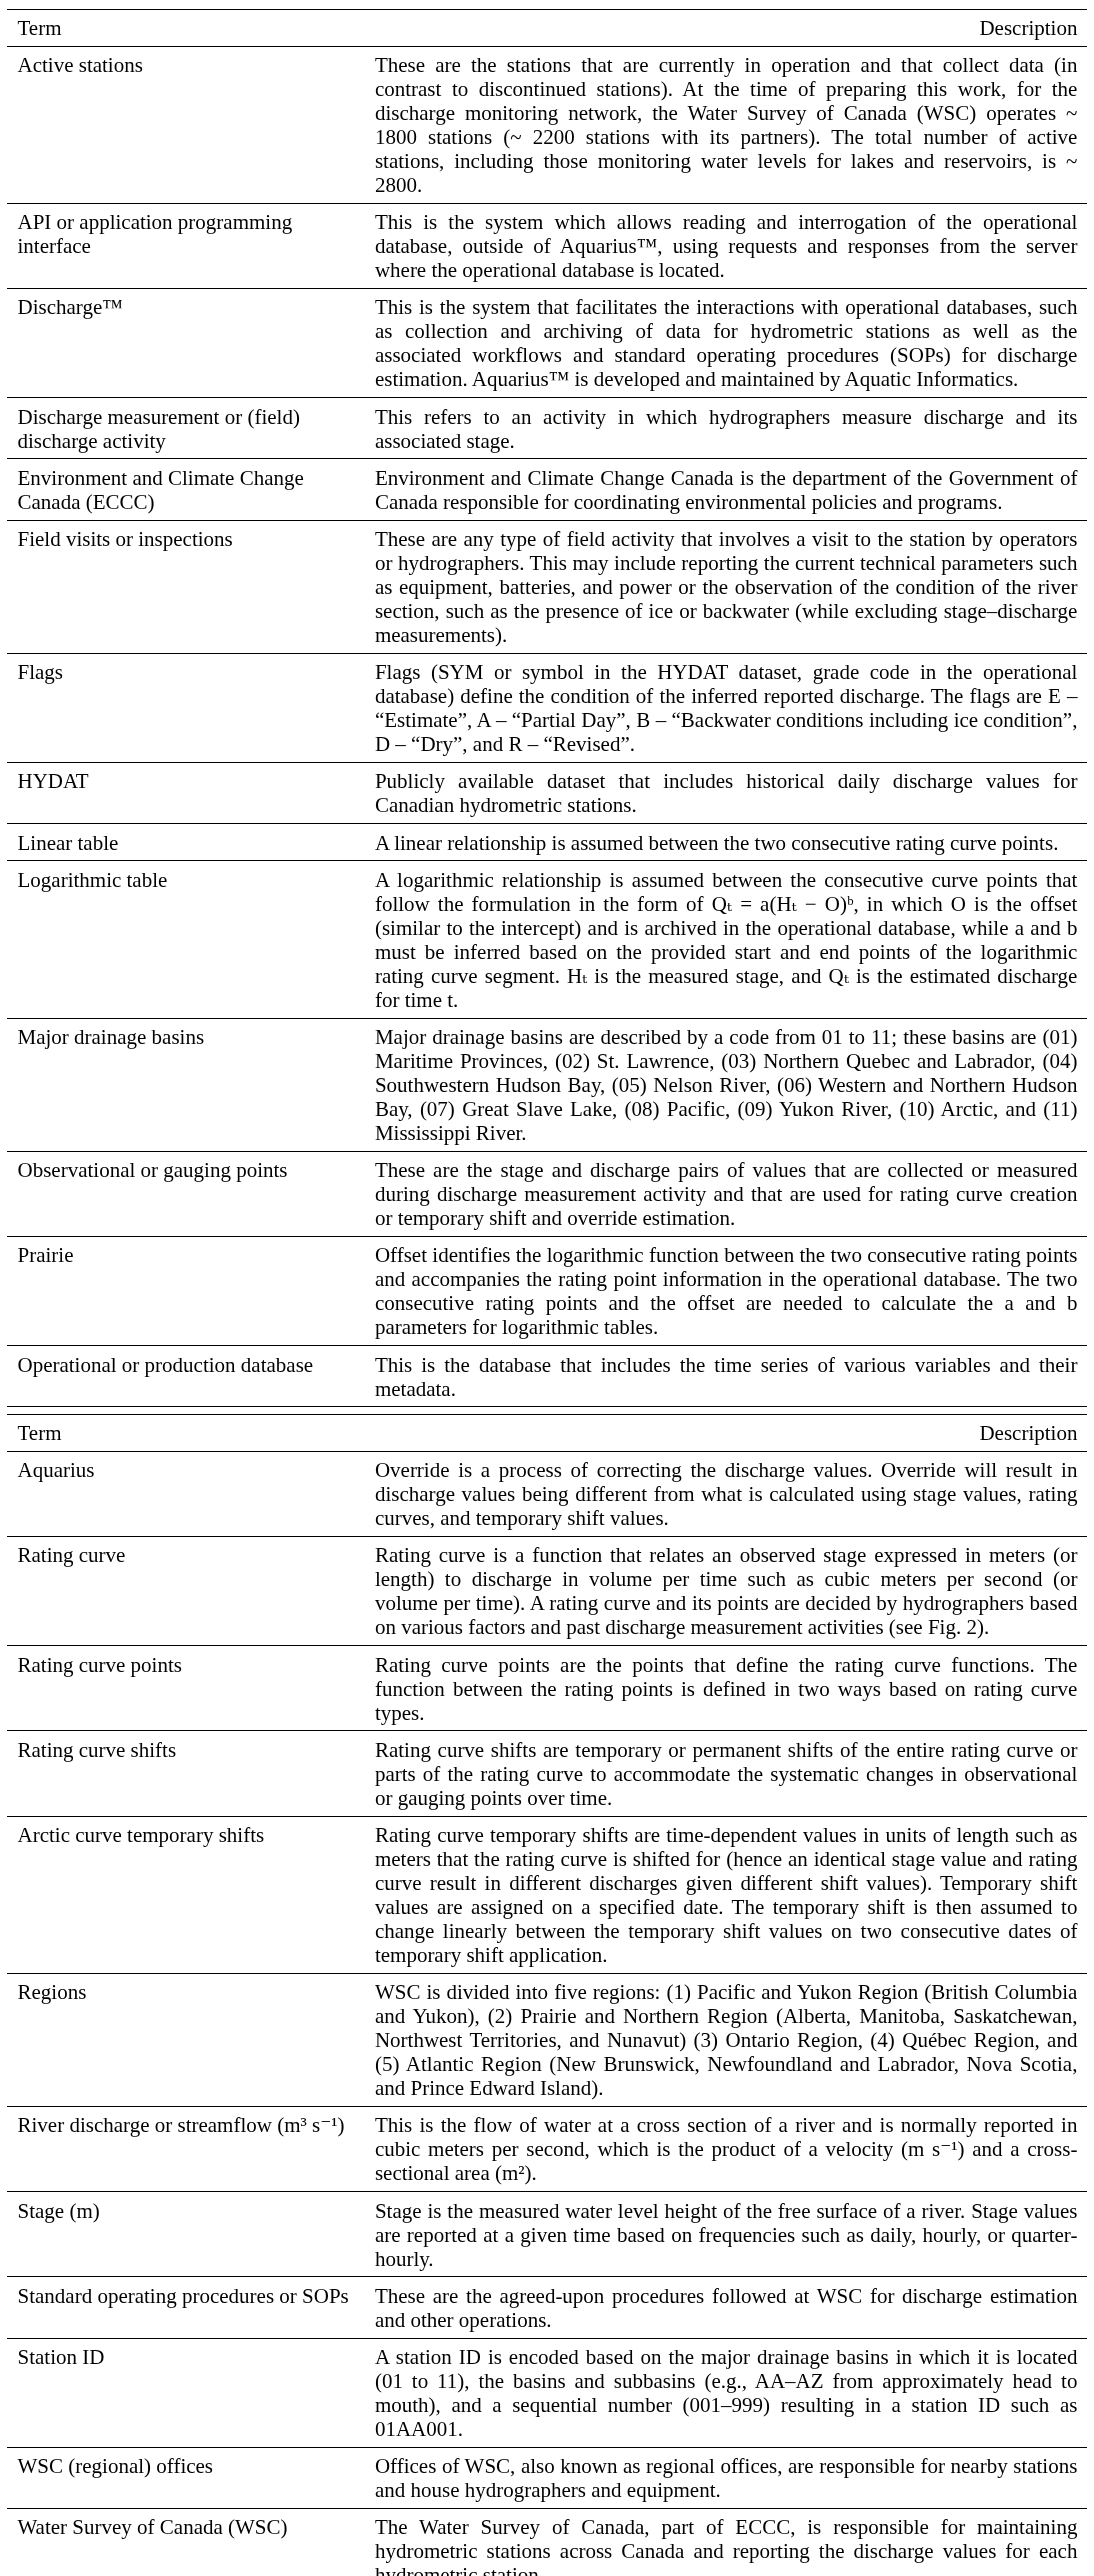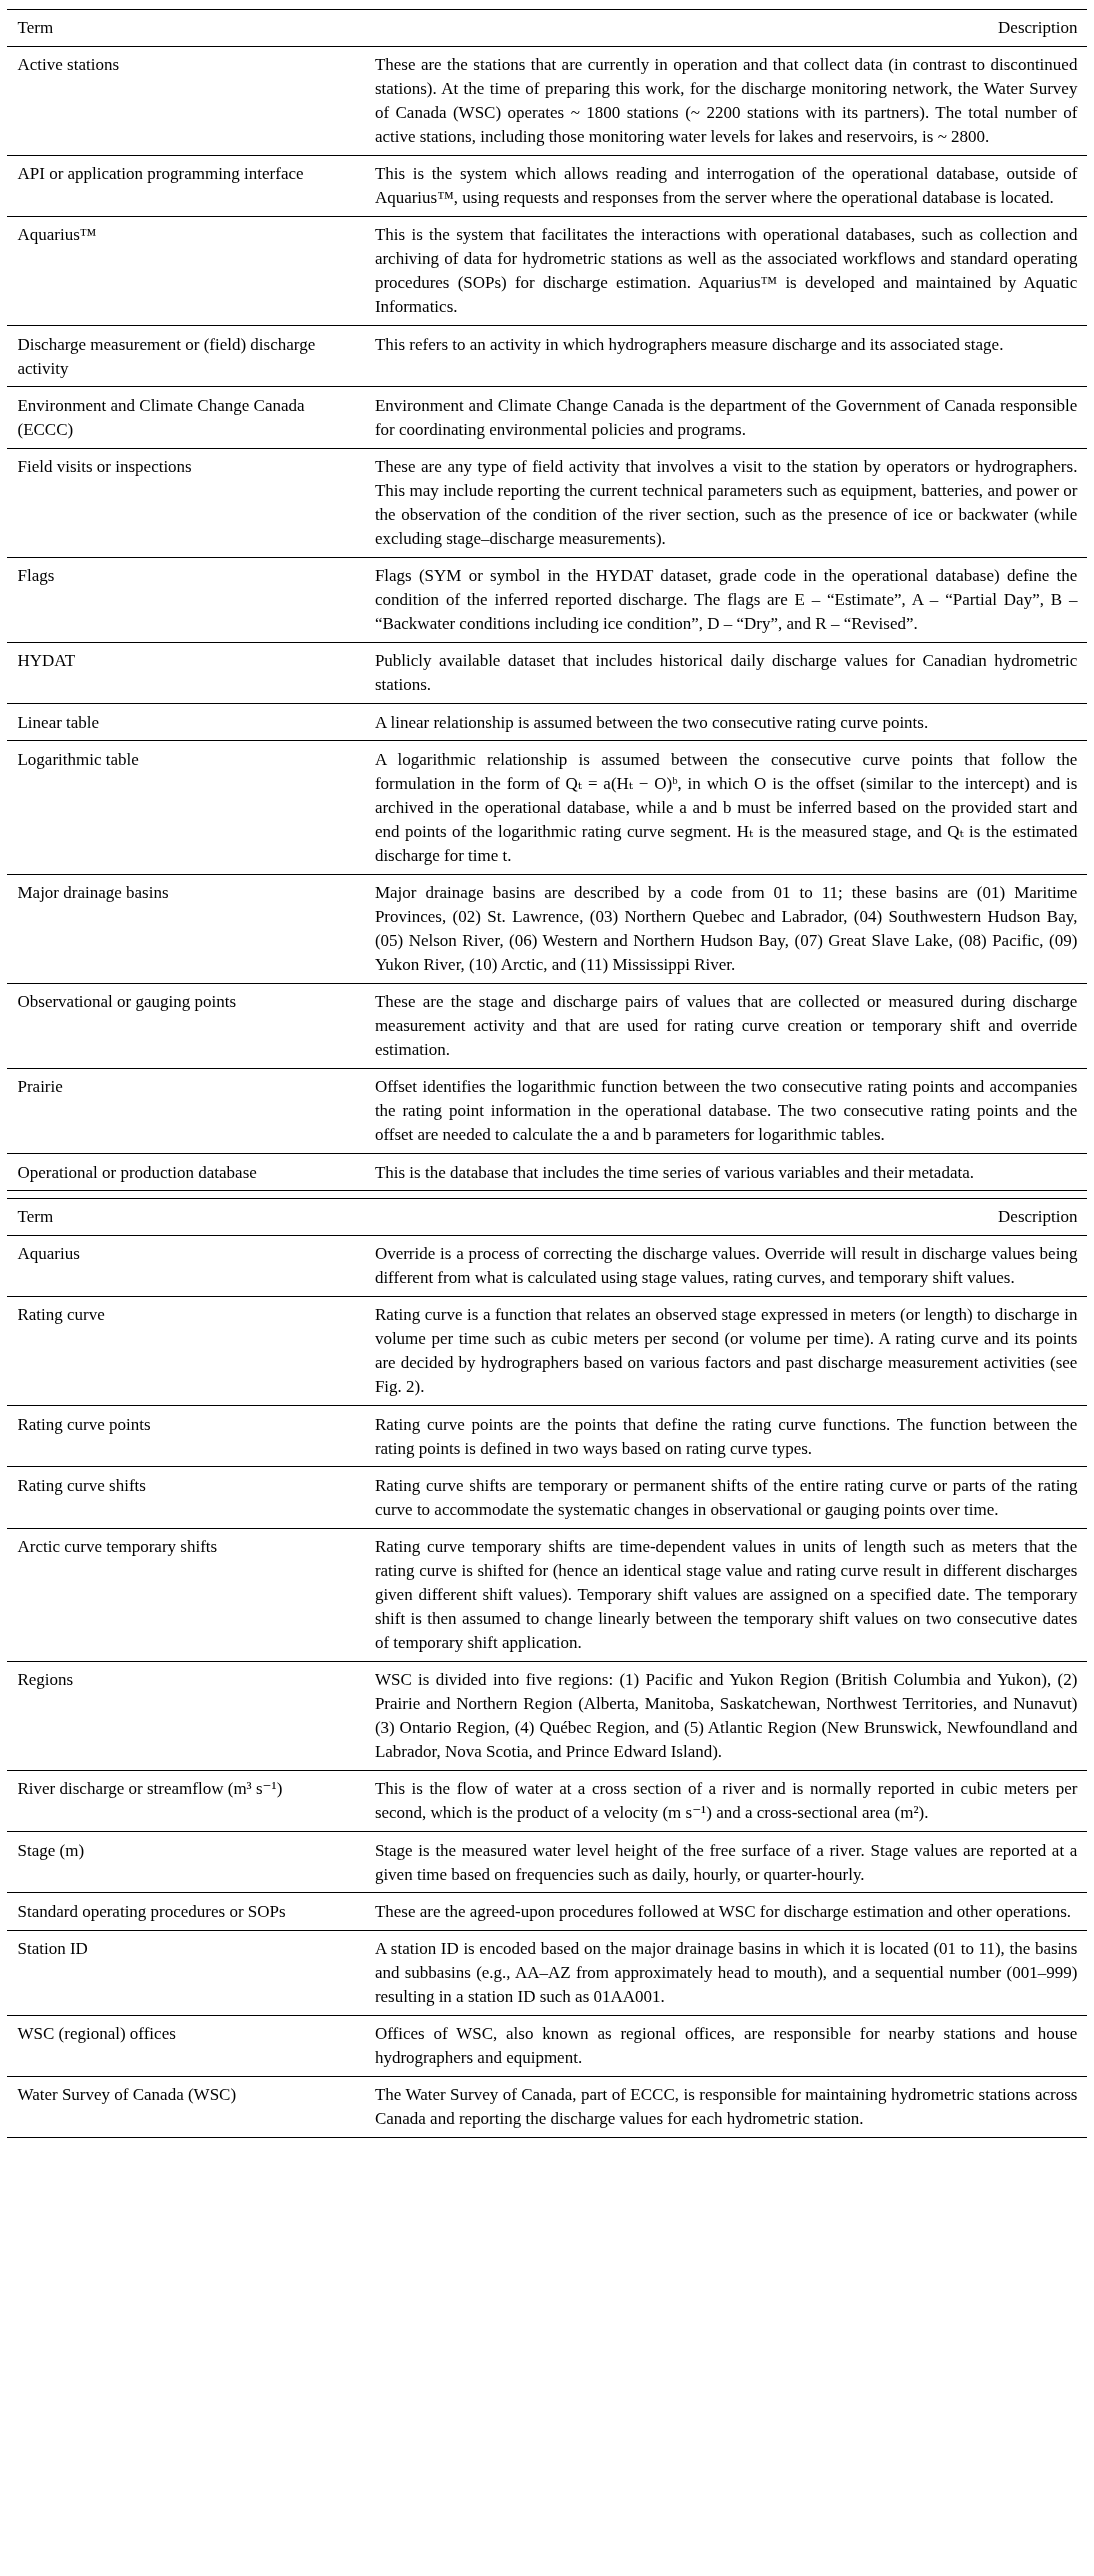--- a/index.html
+++ b/index.html
@@ -23,21 +23,21 @@
     border-top: 1.6px solid #000;
     border-bottom: 1.6px solid #000;
   }
   .part-gap {
     height: 6.4px;
   }
   col.term-col { width: 368px; }
   th, td {
     vertical-align: top;
     font-weight: normal;
-    font-size: 17px;
+    font-size: 21px;
     line-height: 24px;
     padding: 6.4px 0 5.8px 0;
   }
   thead th {
     border-bottom: 1.6px solid #000;
     text-align: left;
   }
   tbody tr td {
     border-top: 1.6px solid #000;
   }
@@ -74,21 +74,21 @@
         <tbody>
           <tr>
             <td class="term-cell">Active stations</td>
             <td class="desc-cell">These are the stations that are currently in operation and that collect data (in contrast to discontinued stations). At the time of preparing this work, for the discharge monitoring network, the Water Survey of Canada (WSC) operates ~ 1800 stations (~ 2200 stations with its partners). The total number of active stations, including those monitoring water levels for lakes and reservoirs, is ~ 2800.</td>
           </tr>
           <tr>
             <td class="term-cell">API or application programming interface</td>
             <td class="desc-cell">This is the system which allows reading and interrogation of the operational database, outside of Aquarius™, using requests and responses from the server where the operational database is located.</td>
           </tr>
           <tr>
-            <td class="term-cell">Aquarius™</td>
+            <td class="term-cell">Discharge™</td>
             <td class="desc-cell">This is the system that facilitates the interactions with operational databases, such as collection and archiving of data for hydrometric stations as well as the associated workflows and standard operating procedures (SOPs) for discharge estimation. Aquarius™ is developed and maintained by Aquatic Informatics.</td>
           </tr>
           <tr>
             <td class="term-cell">Discharge measurement or (field) discharge activity</td>
             <td class="desc-cell">This refers to an activity in which hydrographers measure discharge and its associated stage.</td>
           </tr>
           <tr>
             <td class="term-cell">Environment and Climate Change Canada (ECCC)</td>
             <td class="desc-cell">Environment and Climate Change Canada is the department of the Government of Canada responsible for coordinating environmental policies and programs.</td>
           </tr>

